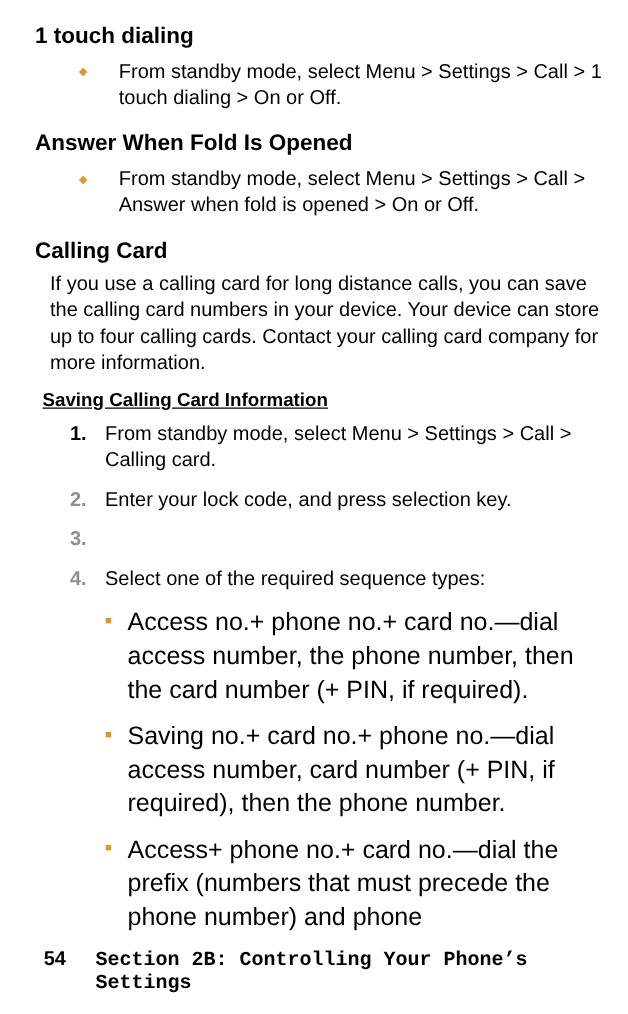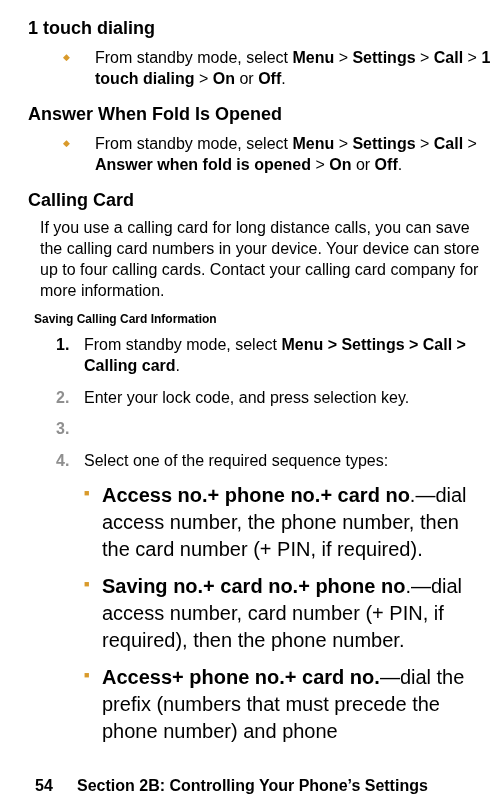--- a/index.html
+++ b/index.html
@@ -39,23 +39,24 @@
     line-height: 1;
     padding-top: 6px;
     color: #d99a2b;
   }
   .diamond-text {
     flex: 1;
     font-size: 16px;
     line-height: 1.35;
   }
   .h-sub {
-    font-size: 12px;
+    font-size: 15px;
     font-weight: 700;
     margin: 8px 0 8px 6px;
+    text-decoration: underline;
   }
   .num-row {
     display: flex;
     align-items: flex-start;
     margin: 0 0 10px 0;
     padding-left: 28px;
   }
   .num-marker {
     flex: 0 0 28px;
     font-weight: 700;
@@ -79,39 +80,40 @@
     flex: 0 0 18px;
     font-size: 9px;
     padding-top: 6px;
     color: #d99a2b;
   }
   .nested-text {
     flex: 1;
     font-size: 20px;
     line-height: 1.35;
   }
-  .b { font-weight: 700; }
+  .b { font-weight: 400; }
   .footer {
     position: absolute;
     bottom: 16px;
     left: 0;
     width: 100%;
     display: flex;
     align-items: baseline;
     font-weight: 700;
     padding-left: 29px;
   }
   .footer-pn {
     width: 48px;
     text-align: left;
     padding-left: 6px;
     font-size: 16px;
   }
   .footer-title {
     font-size: 16px;
+    font-family: Liberation Mono, monospace;
   }
 </style>
 </head>
 <body>
 
 <div class="content">
 
   <div class="h-section">1 touch dialing</div>
   <div class="diamond-row">
     <div class="diamond-marker">◆</div>

